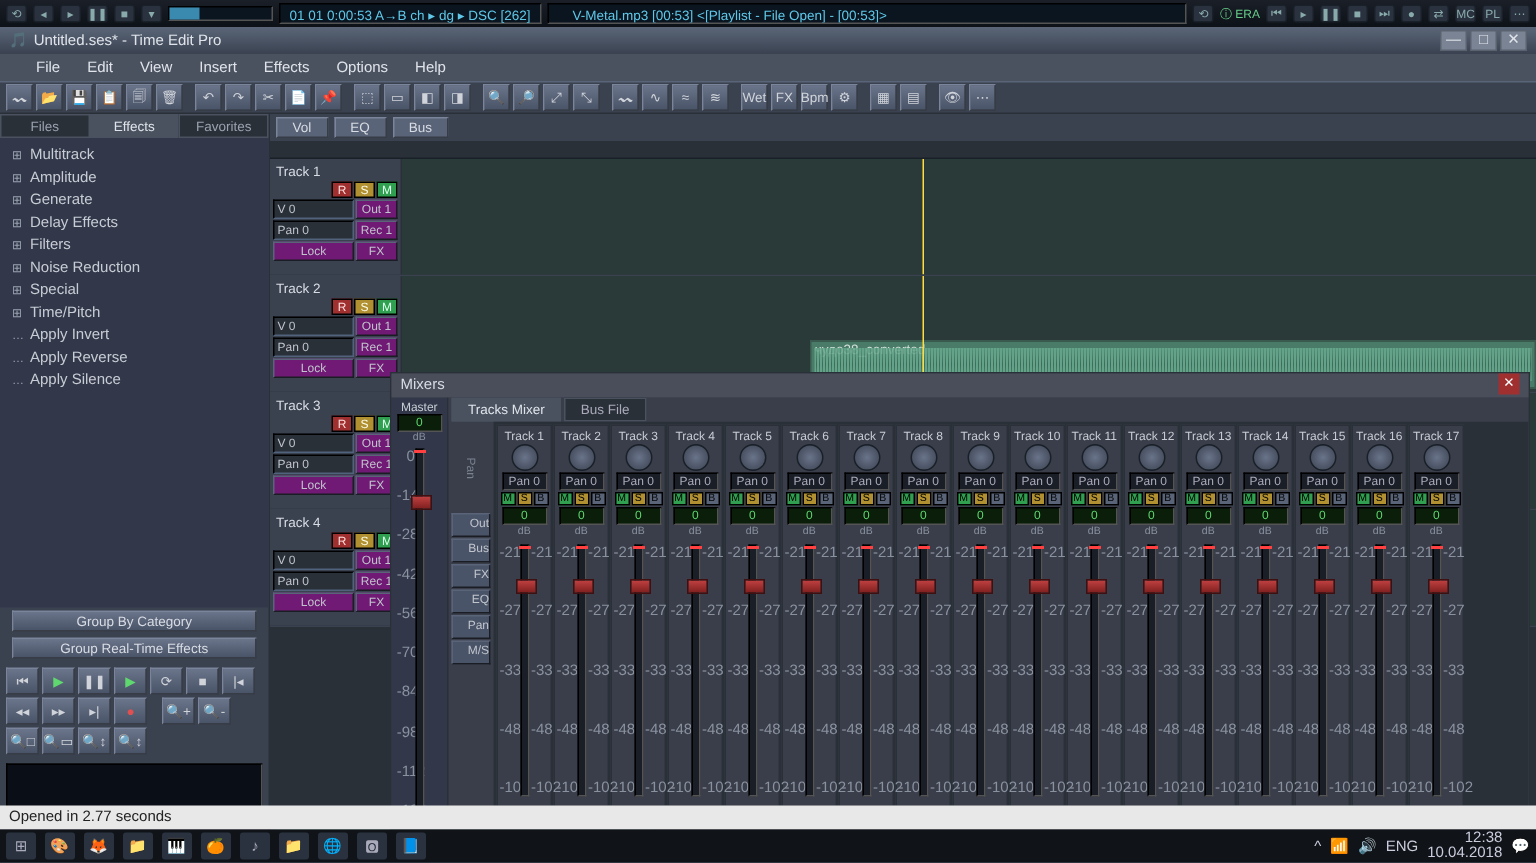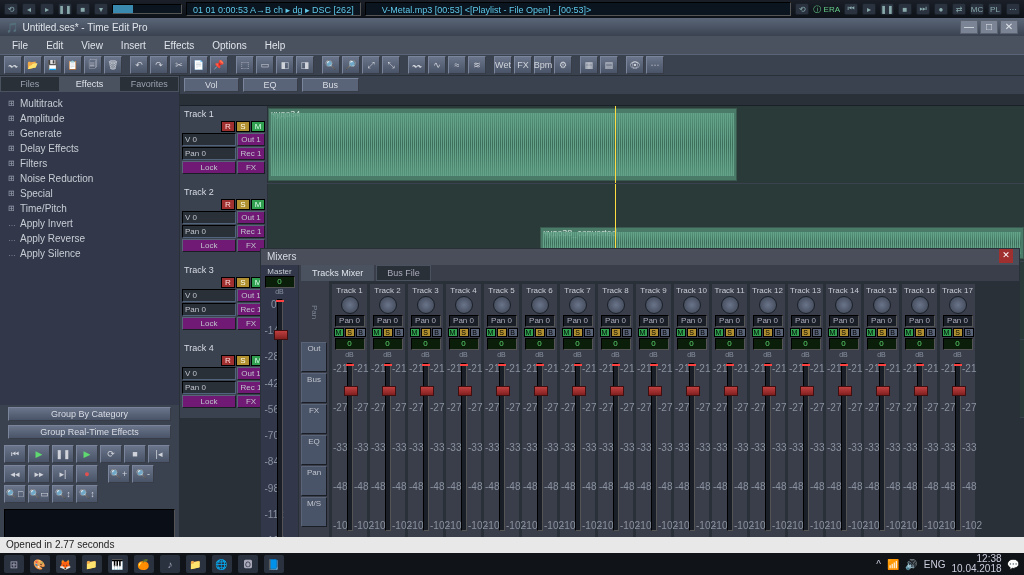--- a/index.html
+++ b/index.html
@@ -7,21 +7,21 @@
 
 .player-bar { height:18px; background:linear-gradient(#1a1f28,#0d1218); display:flex; align-items:center; color:#7fb8d8; gap:4px; padding:0 4px;}
 .player-bar .btn { width:14px; height:12px; background:#2a3240; border:1px solid #1a2028; border-radius:2px; cursor:pointer; display:flex; align-items:center; justify-content:center; font-size:8px; color:#8aa;}
 .player-lcd { flex:0 0 auto; background:#0a1520; color:#5fc8e8; padding:0 6px; height:14px; line-height:14px; border:1px inset #000; font-size:9px;}
 .player-title { flex:1; background:#0a1520; color:#5fc8e8; padding:0 16px; height:14px; line-height:14px; border:1px inset #000; font-size:9px; overflow:hidden; white-space:nowrap;}
 
 .titlebar { height:18px; background:linear-gradient(#5a6678,#3a4250); display:flex; align-items:center; padding:0 6px; color:#e0e4ea;}
 .titlebar .spacer{flex:1;}
 .titlebar .winbtn{width:18px;height:14px;background:#7a8494;border:1px solid #5a6270;margin-left:2px;text-align:center;line-height:12px;cursor:pointer;}
 
-.menubar { height:18px; background:#4a5260; display:flex; align-items:center; padding:0 4px; gap:2px;text-align:right;}
+.menubar { height:18px; background:#4a5260; display:flex; align-items:center; padding:0 16px; gap:2px;text-align:right;}
 .menubar span{padding:2px 8px; color:#e0e4ea; cursor:pointer;}
 
 .toolbar { height:22px; background:#3a4250; border-top:1px solid #5a6478; border-bottom:1px solid #2a3038; display:flex; align-items:center; padding:0 4px; gap:2px;}
 .tbtn{width:18px;height:18px;background:linear-gradient(#6a748a,#4a5468);border:1px outset #7a849a;cursor:pointer;display:flex;align-items:center;justify-content:center;font-size:9px;color:#d0d4da;}
 .tsep{width:4px;}
 
 .main { position:absolute; top:76px; left:0; right:0; bottom:22px; display:flex;}
 .left-panel{width:180px;background:#3a4250;border-right:1px solid #2a3038;display:flex;flex-direction:column;}
 .tabs{display:flex;height:16px;}
 .tab{flex:1;background:#2a3038;color:#9aa2b0;border:1px solid #4a5260;text-align:center;line-height:14px;cursor:pointer;font-size:9px;}
@@ -32,21 +32,21 @@
 .tree-item.leaf::before{content:'…';}
 .grp-btn{margin:2px 8px;height:14px;background:linear-gradient(#6a748a,#4a5468);border:1px outset #7a849a;color:#d8dce4;text-align:center;line-height:12px;cursor:pointer;font-size:9px;}
 
 .transport{padding:4px;display:flex;flex-wrap:wrap;gap:2px;}
 .transport .tbtn{width:22px;height:18px;}
 .meter{height:30px;background:#0a0e16;margin:2px 4px;border:1px inset #000;}
 .ruler{height:12px;display:flex;justify-content:space-between;padding:0 6px;color:#aab;font-size:8px;}
 
 .tracks-area{flex:1;display:flex;flex-direction:column;position:relative;}
 .track-top{height:18px;display:flex;gap:4px;padding:2px 4px;background:#3a4250;}
-.mini-btn{padding:0 20px;height:14px;background:#5a6478;border:1px outset #7a849a;color:#d8dce4;line-height:12px;cursor:pointer;font-size:9px;}
+.mini-btn{padding:0 10px;height:14px;background:#5a6478;border:1px outset #7a849a;color:#d8dce4;line-height:12px;cursor:pointer;font-size:9px;}
 .timeline-ruler{height:12px;background:#2a3038;border-bottom:1px solid #1a2028;}
 .tracks-scroll{flex:1;overflow:hidden;background:#2a3038;display:flex;flex-direction:column;}
 .track-row{display:flex;height:78px;border-bottom:1px solid #3a4250;}
 .track-head{width:88px;background:#3a4250;border-right:1px solid #2a3038;padding:2px;display:flex;flex-direction:column;gap:1px;}
 .track-name{color:#d8dce4;font-size:9px;padding:1px 2px;}
 .track-btns{display:flex;gap:1px;justify-content:flex-end;}
 .tb{width:14px;height:11px;font-size:8px;text-align:center;line-height:10px;border:1px solid #000;cursor:pointer;}
 .tb.r{background:#a03030;color:#fdd;}
 .tb.s{background:#b09030;color:#ffe;}
 .tb.m{background:#30a050;color:#dfe;}
@@ -79,21 +79,21 @@
 .msb .m{background:#30a050;}.msb .s{background:#b09030;}.msb .bb{background:#5a6478;}
 .ch-val{width:30px;background:#0a1e0a;color:#5fd870;text-align:center;font-size:8px;border:1px inset #000;line-height:10px;}
 .fader-box{flex:1;width:100%;display:flex;justify-content:center;position:relative;min-height:120px;}
 .fader-scale{position:absolute;left:0;top:0;bottom:0;width:12px;display:flex;flex-direction:column;justify-content:space-between;color:#8a92a0;font-size:7px;text-align:right;padding:4px 0;}
 .fader-scale-r{left:auto;right:0;text-align:left;}
 .fader-slot{width:6px;background:#1a1e26;border:1px inset #000;position:relative;margin:4px 0;}
 .fader-handle{position:absolute;left:-4px;width:14px;height:10px;background:linear-gradient(#c04040,#802020);border:1px solid #401010;cursor:pointer;top:22px;}
 .fader-led{position:absolute;left:-2px;right:-2px;height:2px;background:#ff4040;top:0;}
 .master-fader .fader-handle{top:30px;}
 .side-btns{width:30px;display:flex;flex-direction:column;gap:1px;padding:2px;}
-.side-btn{height:30px;background:#4a5468;color:#c0c4cc;text-align:center;line-height:11px;font-size:8px;border:1px outset #5a6478;cursor:pointer;}
+.side-btn{height:16px;background:#4a5468;color:#c0c4cc;text-align:right;line-height:11px;font-size:8px;border:1px outset #5a6478;cursor:pointer;}
 
 .hscroll{height:12px;background:#2a3038;position:relative;margin:0 4px;}
 .hscroll-thumb{position:absolute;height:100%;background:#5a8a78;left:0;width:30%;}
 
 .statusbar{position:absolute;left:0;right:0;height:16px;background:#e8e8e8;color:#222;padding:0 6px;line-height:16px;font-size:10px;}
 .statusbar.app{bottom:22px;}
 .taskbar{position:absolute;bottom:0;left:0;right:0;height:22px;background:#101418;display:flex;align-items:center;padding:0 4px;gap:6px;}
 .task-icon{width:20px;height:18px;background:#2a3240;border-radius:2px;cursor:pointer;display:flex;align-items:center;justify-content:center;color:#aab;font-size:10px;}
 .taskbar .spacer{flex:1;}
 .tray{color:#ccd;font-size:9px;display:flex;align-items:center;gap:6px;}
@@ -266,24 +266,20 @@
   <div class="track-field">
               <div class="tf-lbl">Pan 0</div>
               <div class="tf-btn">Rec 1</div>
             </div>
   <div class="track-field">
               <div class="tf-btn" style="flex:1">Lock</div>
               <div class="tf-btn">FX</div>
             </div>
           </div>
           <div class="wave-area">
-            <div class="clip" style="left: 0%; width: 62%;">
-              <div class="clip-label">чудо34</div>
-              <div class="waveform"></div>
-            </div>
             <div class="playhead"></div>
           </div>
         </div>
         <div class="track-row">
           <div class="track-head">
             <div class="track-name">Track 2</div>
   <div class="track-btns">
               <div class="tb r">R</div>
               <div class="tb s">S</div>
               <div class="tb m">M</div>

